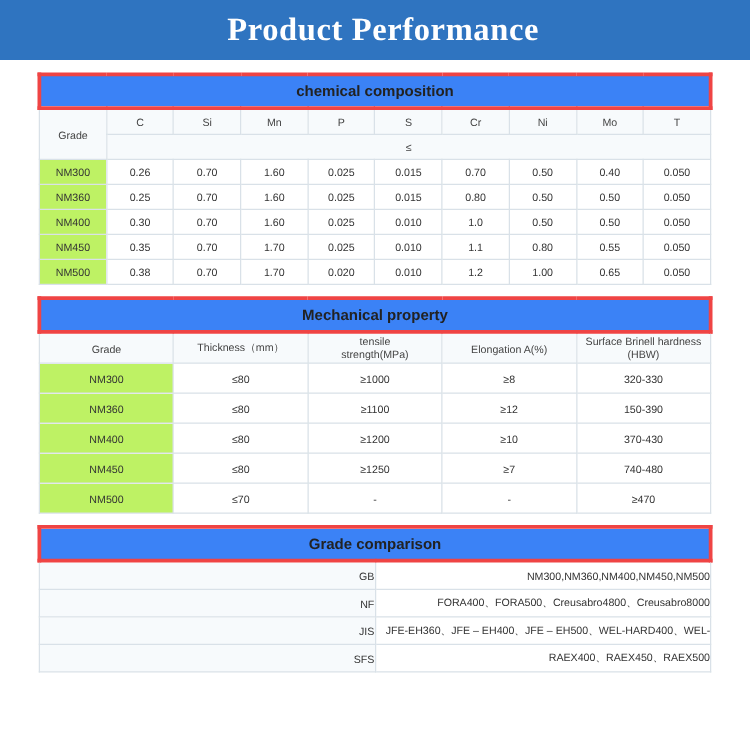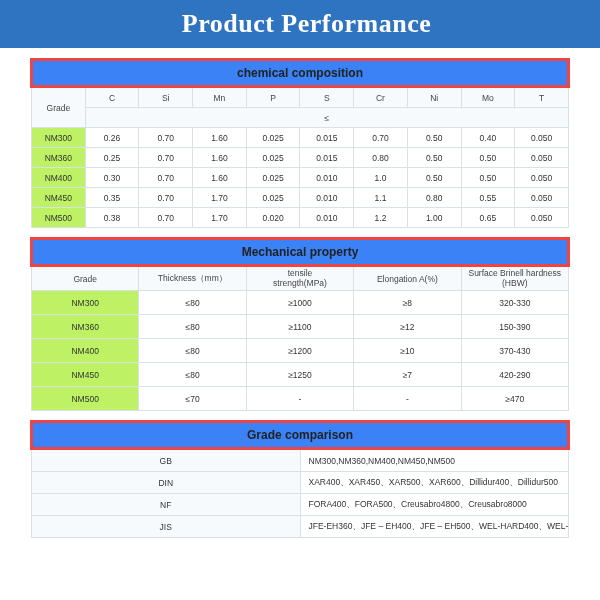--- a/index.html
+++ b/index.html
@@ -84,24 +84,24 @@
     line-height: 1.15;
     white-space: normal;
   }
   .gc td {
     height: 21px;
     margin-top: 48px;
   }
   .gc .label {
     width: 42px;
     background: #f7fafc;
-    text-align: center;
+    text-align: right;
   }
   .gc .val {
-    text-align: left;
+    text-align: right;
     padding-left: 8px;
   }
   .gc .caption-row td { height: 24px; }
 </style>
 </head>
 <body>
 
 <div class="page">
 
   <div class="banner">
@@ -233,21 +233,21 @@
           <td>≤80</td>
           <td>≥1200</td>
           <td>≥10</td>
           <td>370-430</td>
         </tr>
         <tr>
           <td class="shade">NM450</td>
           <td>≤80</td>
           <td>≥1250</td>
           <td>≥7</td>
-          <td>420-290</td>
+          <td>740-480</td>
         </tr>
         <tr>
           <td class="shade">NM500</td>
           <td>≤70</td>
           <td>-</td>
           <td>-</td>
           <td>≥470</td>
         </tr>
       </tbody>
     </table>
@@ -257,28 +257,28 @@
     <table class="tbl gc">
       <tbody>
         <tr class="caption-row">
           <td colspan="2">Grade comparison</td>
         </tr>
         <tr>
           <td class="label">GB</td>
           <td class="val">NM300,NM360,NM400,NM450,NM500</td>
         </tr>
         <tr>
-          <td class="label">DIN</td>
-          <td class="val">XAR400、XAR450、XAR500、XAR600、Dillidur400、Dillidur500</td>
-        </tr>
-        <tr>
           <td class="label">NF</td>
           <td class="val">FORA400、FORA500、Creusabro4800、Creusabro8000</td>
         </tr>
         <tr>
           <td class="label">JIS</td>
           <td class="val">JFE-EH360、JFE – EH400、JFE – EH500、WEL-HARD400、WEL-HARD500</td>
         </tr>
+        <tr>
+          <td class="label">SFS</td>
+          <td class="val">RAEX400、RAEX450、RAEX500</td>
+        </tr>
       </tbody>
     </table>
 
   </div>
 </div>
 
 </body></html>

